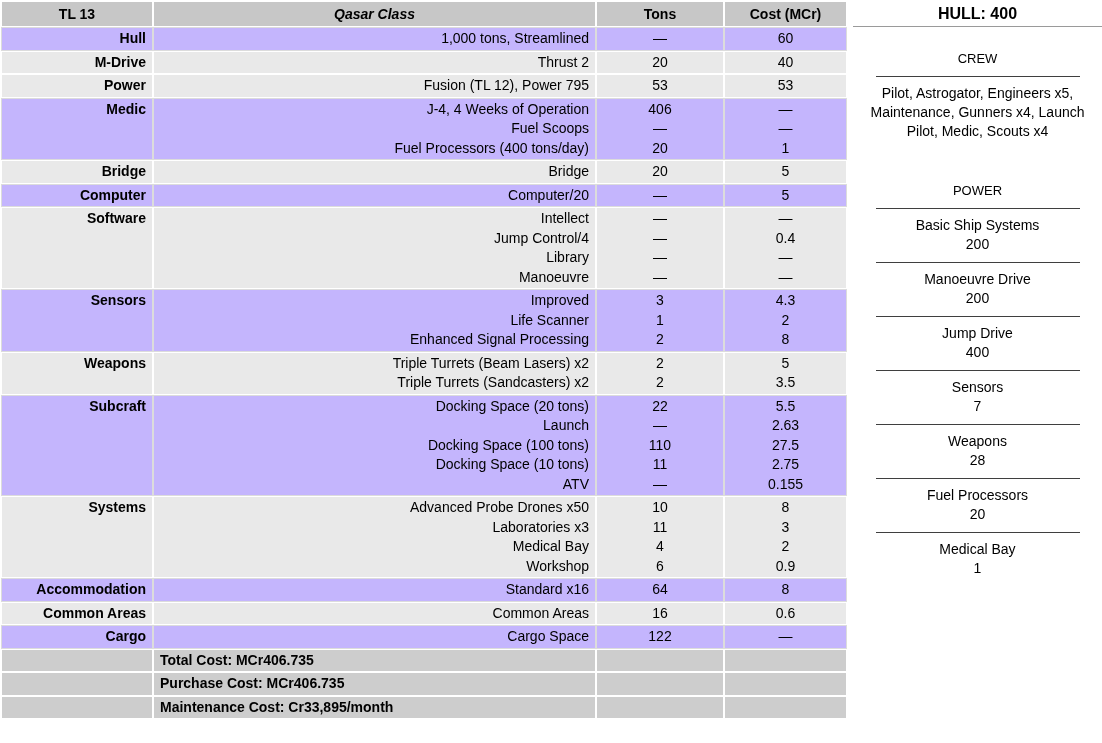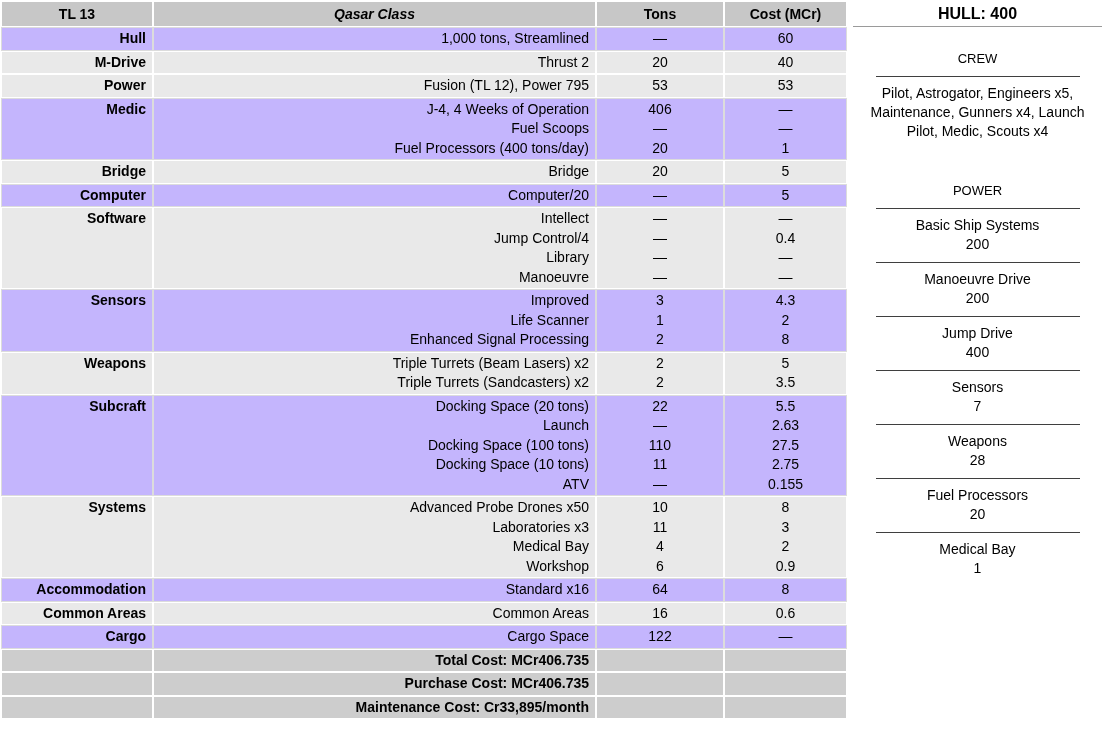--- a/index.html
+++ b/index.html
@@ -36,21 +36,21 @@
     line-height: 22px;
     text-align: center;
   }
   th.hdr-class { font-style: italic; }
   td.label   { text-align: right; font-weight: bold; }
   td.desc    { text-align: right; margin-left: 8px; }
   td.num     { text-align: center; }
   tr.white td  { background: #c4b5fd; box-shadow: 0 0 0 1px var(--gridline, #dcdcdc); }
   tr.stripe td { background: var(--stripe-bg, #e9e9e9); }
   tr.footer td { background: var(--footer-bg, #cdcdcd); }
-  tr.footer td.ftext { text-align: right; font-weight: bold; }
+  tr.footer td.ftext { text-align: left; font-weight: bold; }
   td > div { height: 19.5px; }
 
   
   .panel {
     width: 249px;
     margin-left: 5px;
     text-align: center;
     flex: 0 0 auto;
   }
   .hull-header {

